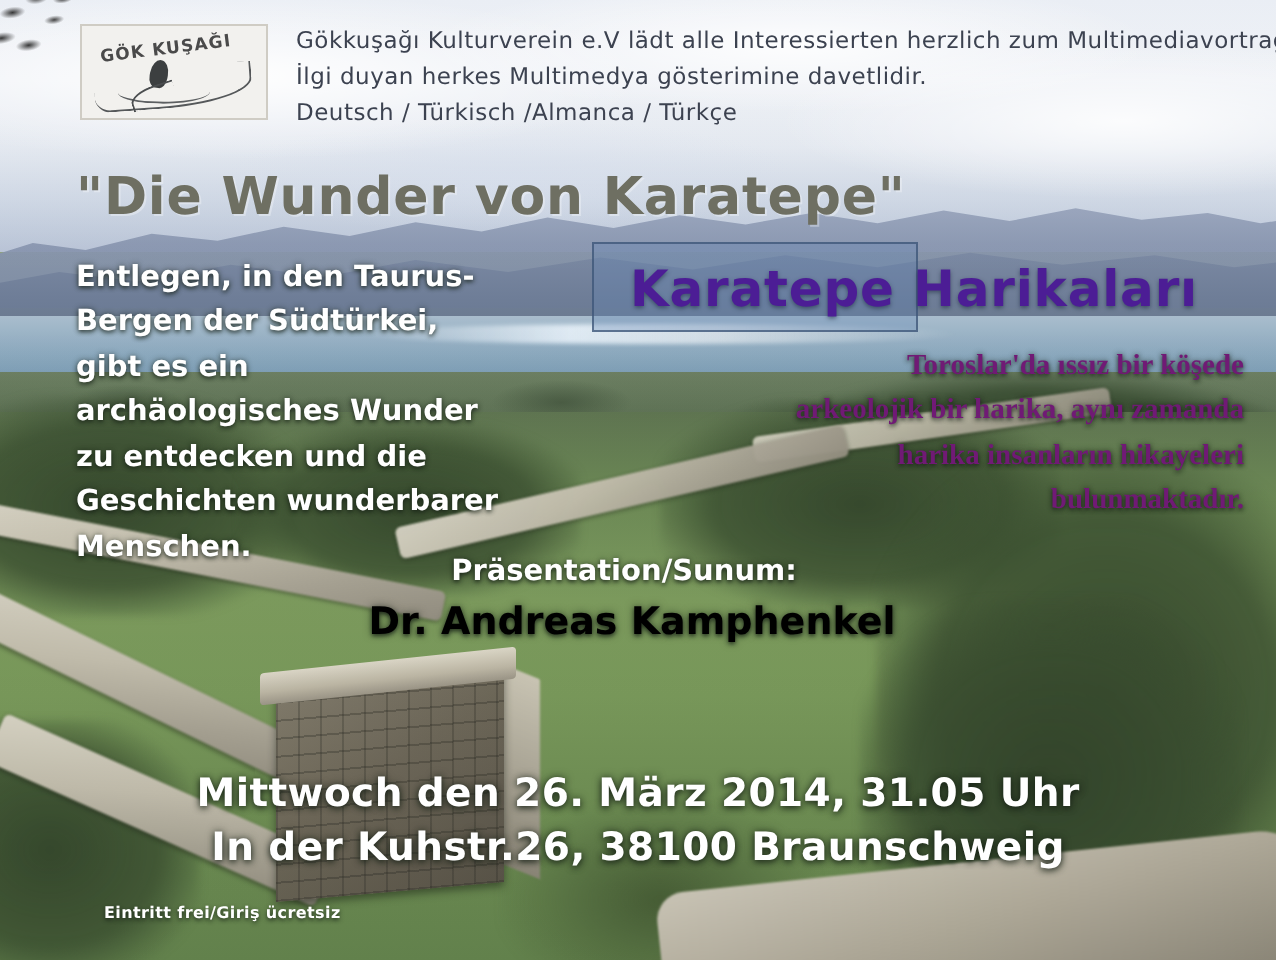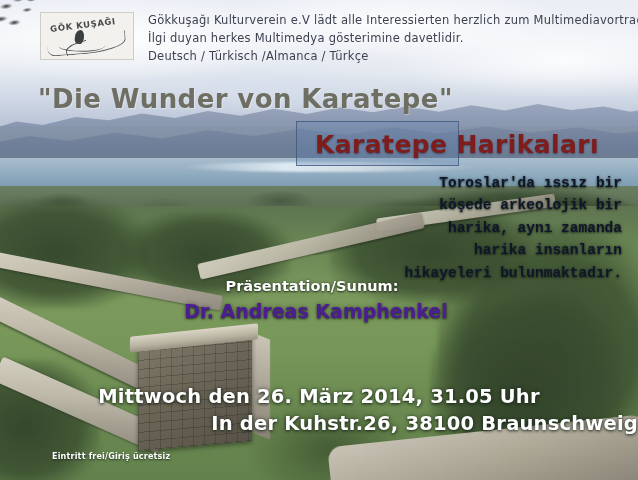--- a/index.html
+++ b/index.html
@@ -327,21 +327,21 @@
     background: rgba(92,128,178,0.30);
     border: 1px solid rgba(60,84,118,0.75);
     box-sizing: border-box;
   }
   .title-tr {
     position: absolute;
     left: 315px; top: 130px;
     font-family: "DejaVu Sans", sans-serif;
     font-size: 25px;
     font-weight: 700;
-    color: #7f1d1d;
+    color: #4c1d95;
     letter-spacing: 0.4px;
     text-shadow: 0 1px 2px rgba(25,40,60,0.55);
     white-space: nowrap;
   }
 
   
   .body-de {
     position: absolute;
     left: 38px; top: 128px;
     width: 215px;
@@ -350,24 +350,24 @@
     font-weight: 700;
     color: #ffffff;
     line-height: 1.55;
     text-shadow: 0 1px 2px rgba(20,30,20,0.7), 0 0 3px rgba(20,30,20,0.45);
   }
   .body-tr {
     position: absolute;
     right: 16px; top: 172px;
     width: 230px;
     text-align: right;
-    font-family: Liberation Mono, monospace;
+    font-family: Liberation Serif, serif;
     font-size: 14.5px;
     font-weight: 700;
-    color: #0f172a;
+    color: #701a75;
     line-height: 1.55;
     text-shadow: 0 1px 2px rgba(20,30,20,0.7), 0 0 3px rgba(20,30,20,0.45);
   }
 
   
   .presenter-label {
     position: absolute;
     left: 0; top: 278px;
     width: 100%;
     text-align: center;
@@ -382,39 +382,39 @@
   .presenter-name {
     position: absolute;
     left: 0; top: 300px;
     width: 100%;
     text-align: center;
     padding-right: 6px;
     box-sizing: border-box;
     font-family: "DejaVu Sans", sans-serif;
     font-size: 19px;
     font-weight: 700;
-    color: #4c1d95;
+    color: #000000;
     text-shadow: 0 1px 2px rgba(20,30,20,0.75), 0 0 4px rgba(20,30,20,0.5);
   }
 
   
   .event-date, .event-address {
     position: absolute;
     left: 0;
     width: 100%;
     text-align: center;
     font-family: "DejaVu Sans", sans-serif;
     font-size: 19.5px;
     font-weight: 700;
     color: #ffffff;
     letter-spacing: 0.2px;
     text-shadow: 0 1px 3px rgba(20,30,20,0.8), 0 0 4px rgba(20,30,20,0.5);
   }
   .event-date { top: 385px; }
-  .event-address { top: 412px; text-align: right; }
+  .event-address { top: 412px; }
 
   .free-entry {
     position: absolute;
     left: 33px; top: 452px;
     font-family: "DejaVu Sans", sans-serif;
     font-size: 8px;
     font-weight: 700;
     color: #ffffff;
     letter-spacing: 0.2px;
     text-shadow: 0 1px 2px rgba(20,30,20,0.85);
@@ -474,20 +474,21 @@
         <div>İlgi duyan herkes Multimedya gösterimine davetlidir.</div>
         <div>Deutsch / Türkisch /Almanca / Türkçe</div>
       </div>
     </div>
 
     <div class="title-de">"Die Wunder von Karatepe"</div>
 
     <div class="tr-box"></div>
     <div class="title-tr">Karatepe Harikaları</div>
 
+    <div class="body-de">Entlegen, in den Taurus-Bergen der Südtürkei, gibt es ein archäologisches Wunder zu entdecken und die Geschichten wunderbarer Menschen.</div>
     <div class="body-tr">Toroslar'da ıssız bir köşede arkeolojik bir harika, aynı zamanda harika insanların hikayeleri bulunmaktadır.</div>
 
     <div class="presenter-label">Präsentation/Sunum:</div>
     <div class="presenter-name">Dr. Andreas Kamphenkel</div>
 
     <div class="event-date">Mittwoch den 26. März 2014, 31.05 Uhr</div>
     <div class="event-address">In der Kuhstr.26, 38100 Braunschweig</div>
 
     <div class="free-entry">Eintritt frei/Giriş ücretsiz</div>
   </div>

